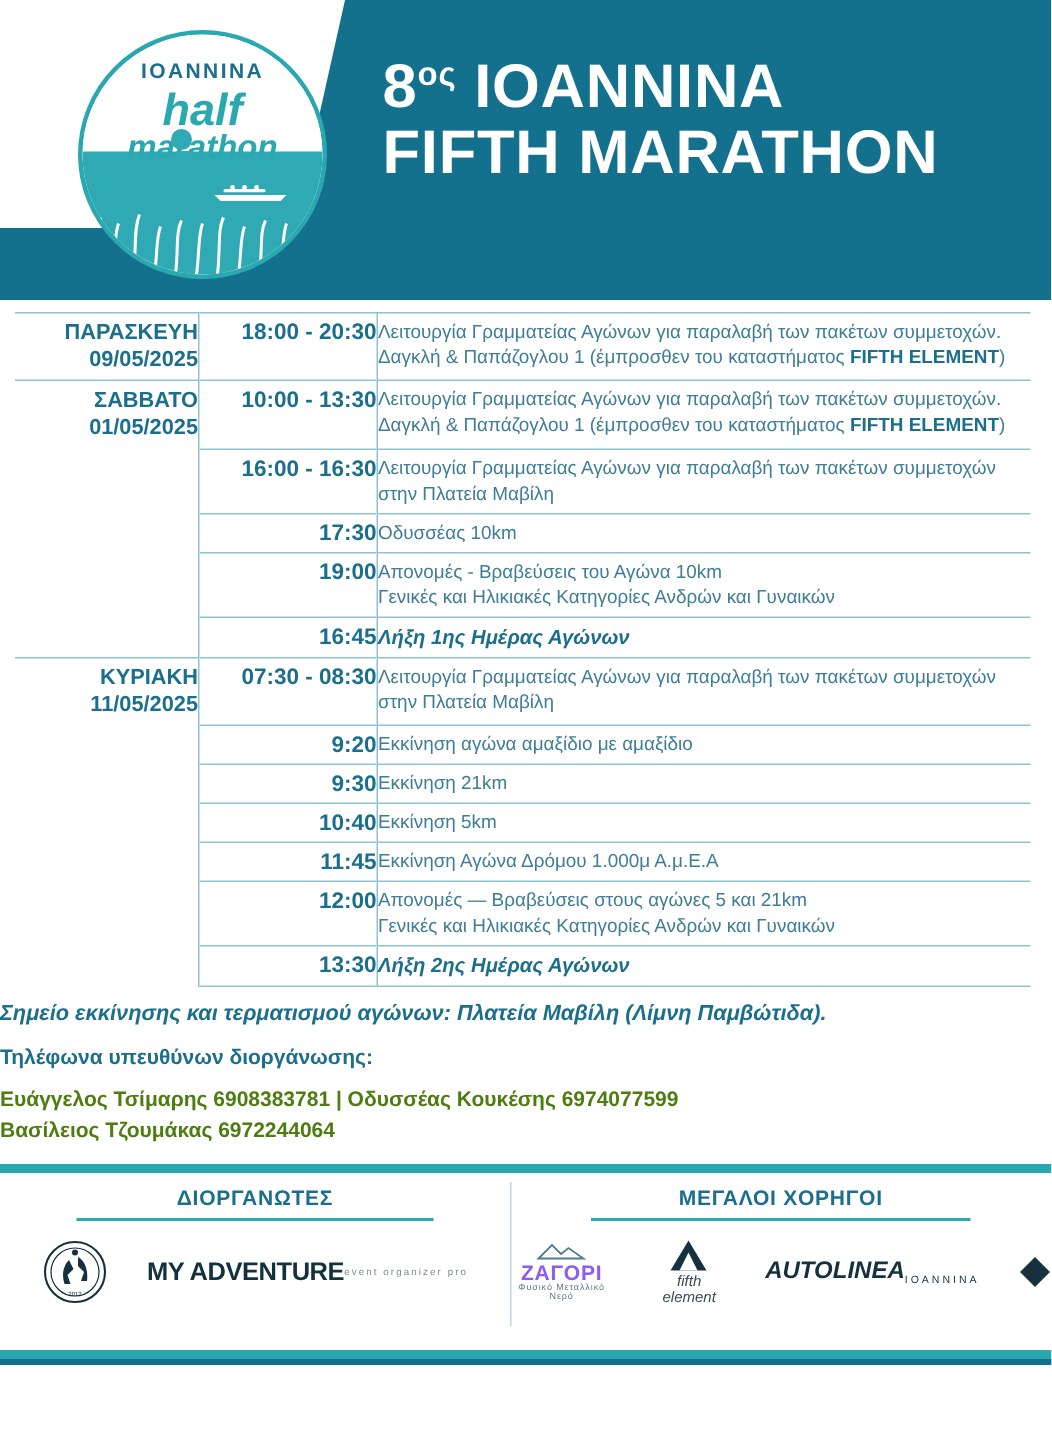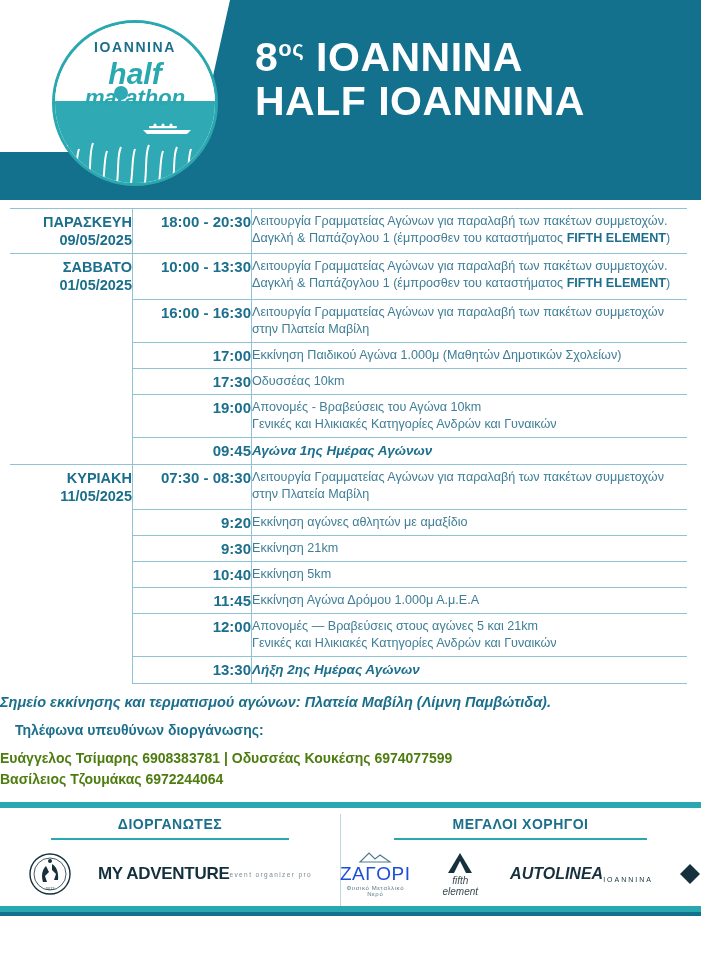--- a/index.html
+++ b/index.html
@@ -215,38 +215,37 @@
     font-weight: bold;
     font-style: italic;
     color: #1b6f8c;
     margin-bottom: 12px;
   }
   .info .line2 {
     font-size: 14px;
     font-weight: bold;
     color: #1b6f8c;
     margin-bottom: 10px;
-    padding-left: 15px;
   }
   .info .line3, .info .line4 {
     font-size: 14px;
     font-weight: bold;
     color: #4d7c0f;
     line-height: 1.5;
   }
   .sep-bar {
     margin-top: 12px;
     height: 6px;
     background: #2aa8b0;
   }
 
   
   .sponsors {
     position: relative;
-    height: 108px;
+    height: 128px;
     background: #ffffff;
   }
   .sponsor-head {
     display: flex;
   }
   .sponsor-col {
     flex: 1;
     text-align: center;
     position: relative;
   }
@@ -291,23 +290,23 @@
     color: #12313d;
     letter-spacing: -0.3px;
   }
   .ms-sub {
     font-size: 6.5px;
     letter-spacing: 1.4px;
     color: #7b8b92;
     text-align: center;
   }
   .zag {
-    font-size: 19px;
-    font-weight: normal;
-    color: #1d4ed8;
+    font-size: 14px;
+    font-weight: bold;
+    color: #8b5cf6;
     letter-spacing: 0.5px;
   }
   .zag-sub {
     font-size: 6px;
     color: #5d7a86;
     letter-spacing: 0.6px;
     text-align: center;
   }
   .fe-name {
     font-size: 10px;
@@ -390,21 +389,21 @@
         </g>
       </svg>
     </div>
   </div>
 
   <div class="title-block">
     <div class="title-line1">
       <span>8</span><span class="sup">ος</span>
       <span>IOANNINA</span>
     </div>
-    <div class="title-line2">HALF IOANNINA</div>
+    <div class="title-line2">FIFTH MARATHON</div>
   </div>
 </div>
 
 <div class="programma">ΠΡΟΓΡΑΜΜΑ</div>
 
 <div class="schedule">
   <table class="sched">
     <tbody>
 
       <tr class="rowline">
@@ -433,70 +432,63 @@
 
       <tr class="rowline nofirst">
         <td class="daycell"></td>
         <td class="timecell">16:00 - 16:30</td>
         <td class="desccell">
           <div>Λειτουργία Γραμματείας Αγώνων για παραλαβή των πακέτων συμμετοχών</div>
           <div>στην Πλατεία Μαβίλη</div>
         </td>
       </tr>
 
-      <tr class="rowline nofirst">
-        <td class="daycell"></td>
-        <td class="timecell">17:00</td>
-        <td class="desccell">
-          <div>Εκκίνηση Παιδικού Αγώνα 1.000μ (Μαθητών Δημοτικών Σχολείων)</div>
-        </td>
-      </tr>
 
       <tr class="rowline nofirst">
         <td class="daycell"></td>
         <td class="timecell">17:30</td>
         <td class="desccell">
           <div>Οδυσσέας 10km</div>
         </td>
       </tr>
 
       <tr class="rowline nofirst">
         <td class="daycell"></td>
         <td class="timecell">19:00</td>
         <td class="desccell">
           <div>Απονομές - Βραβεύσεις του Αγώνα 10km</div>
           <div>Γενικές και Ηλικιακές Κατηγορίες Ανδρών και Γυναικών</div>
         </td>
       </tr>
 
       <tr class="rowline nofirst">
         <td class="daycell"></td>
-        <td class="timecell">09:45</td>
-        <td class="desccell">
-          <div class="desc-strong">Αγώνα 1ης Ημέρας Αγώνων</div>
+        <td class="timecell">16:45</td>
+        <td class="desccell">
+          <div class="desc-strong">Λήξη 1ης Ημέρας Αγώνων</div>
         </td>
       </tr>
 
       <tr class="rowline">
         <td class="daycell">
           <div>ΚΥΡΙΑΚΗ</div>
           <div>11/05/2025</div>
         </td>
         <td class="timecell">07:30 - 08:30</td>
         <td class="desccell">
           <div>Λειτουργία Γραμματείας Αγώνων για παραλαβή των πακέτων συμμετοχών</div>
           <div>στην Πλατεία Μαβίλη</div>
         </td>
       </tr>
 
       <tr class="rowline nofirst">
         <td class="daycell"></td>
         <td class="timecell">9:20</td>
         <td class="desccell">
-          <div>Εκκίνηση αγώνες αθλητών με αμαξίδιο</div>
+          <div>Εκκίνηση αγώνα αμαξίδιο με αμαξίδιο</div>
         </td>
       </tr>
 
       <tr class="rowline nofirst">
         <td class="daycell"></td>
         <td class="timecell">9:30</td>
         <td class="desccell">
           <div>Εκκίνηση 21km</div>
         </td>
       </tr>

